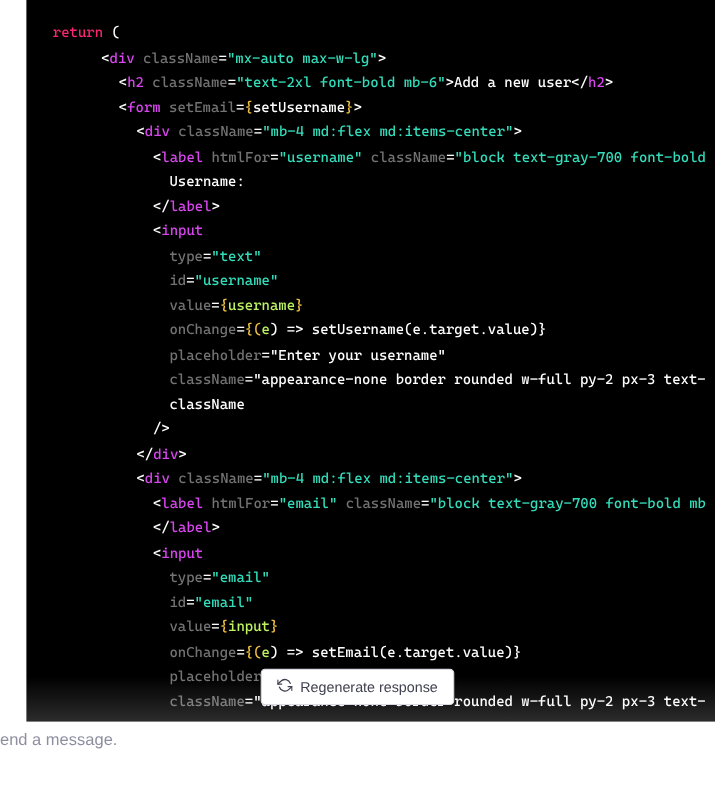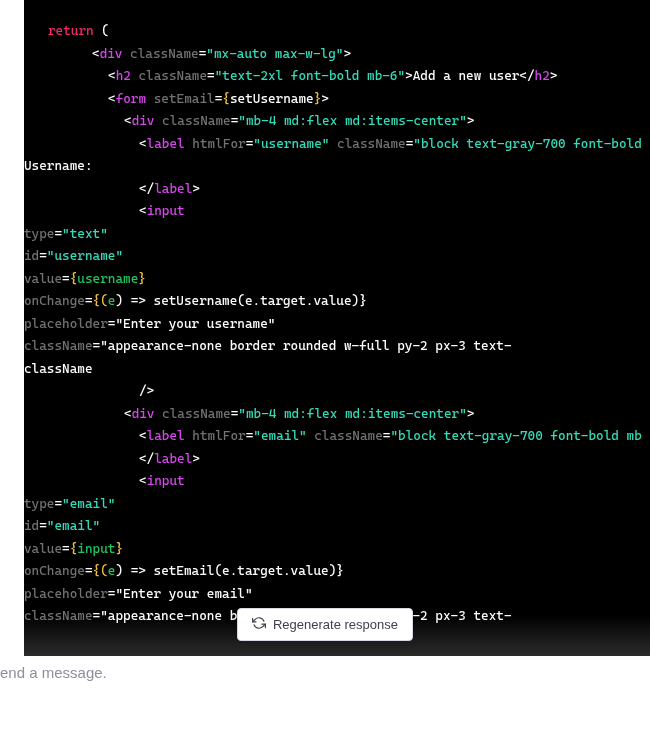--- a/index.html
+++ b/index.html
@@ -23,28 +23,28 @@
     font-size: 13px;
     line-height: 22.5px;
     padding-top: 20px;
   }
   .line { white-space: pre; padding-left: 0; height: 22.5px; overflow: hidden;}
   .i1 { padding-left: 24px; }
   .i2 { padding-left: 68px; }
   .i3 { padding-left: 84px; }
   .i4 { padding-left: 100px; }
   .i5 { padding-left: 115px; }
-  .i6 { }
+  .i6 { padding-left: 130px; }
 
   .kw { color: #f92672; }
   .elname { color: #d946ef; margin-top: 43px; }
   .attr { color: #737373; }      
   .string { color: #33ddbb; }
   .brace { color: #f0c040; }     
-  .expr { color: #22c55e; }
+  .expr { color: #bef264; }
   .plain { color:#ffffff; }
 
   .regen-btn {
     position: absolute;
     left: 50%;
     transform: translateX(-50%);
     top: 608px;
     background: #ffffff;
     border: 1px solid #d9d9e3;
     border-radius: 4px;
@@ -122,20 +122,21 @@
   <div class="line i6"><span class="attr">onChange</span><span class="plain">=</span><span class="brace">{(</span><span class="expr">e</span><span class="plain">) =&gt; setUsername(e.target.value)}</span></div>
 
   <div class="line i6"><span class="attr">placeholder</span><span class="plain">="Enter your username"</span></div>
 
   <div class="line i6"><span class="attr">className</span><span class="plain">="appearance-none border rounded w-full py-2 px-3 text-</span></div>
 
   <div class="line i6"><span class="plain">className</span></div>
 
   <div class="line i5"><span class="plain">/&gt;</span></div>
 
+  <div class="line i4"><span class="plain">&lt;/</span><span class="elname">div</span><span class="plain">&gt;</span></div>
 
   <div class="line i4"><span class="plain">&lt;</span><span class="elname">div</span><span> </span><span class="attr">className</span><span class="plain">=</span><span class="string">"mb-4 md:flex md:items-center"</span><span class="plain">&gt;</span></div>
 
   <div class="line i5"><span class="plain">&lt;</span><span class="elname">label</span><span> </span><span class="attr">htmlFor</span><span class="plain">=</span><span class="string">"email"</span><span> </span><span class="attr">className</span><span class="plain">=</span><span class="string">"block text-gray-700 font-bold mb</span></div>
 
 
   <div class="line i5"><span class="plain">&lt;/</span><span class="elname">label</span><span class="plain">&gt;</span></div>
 
   <div class="line i5"><span class="plain">&lt;</span><span class="elname">input</span></div>
 

